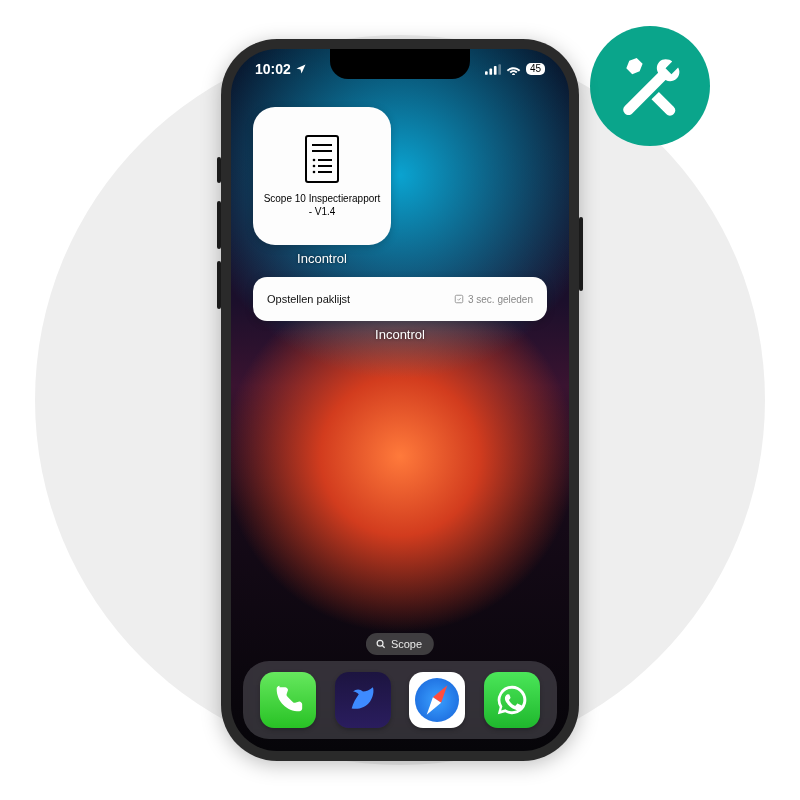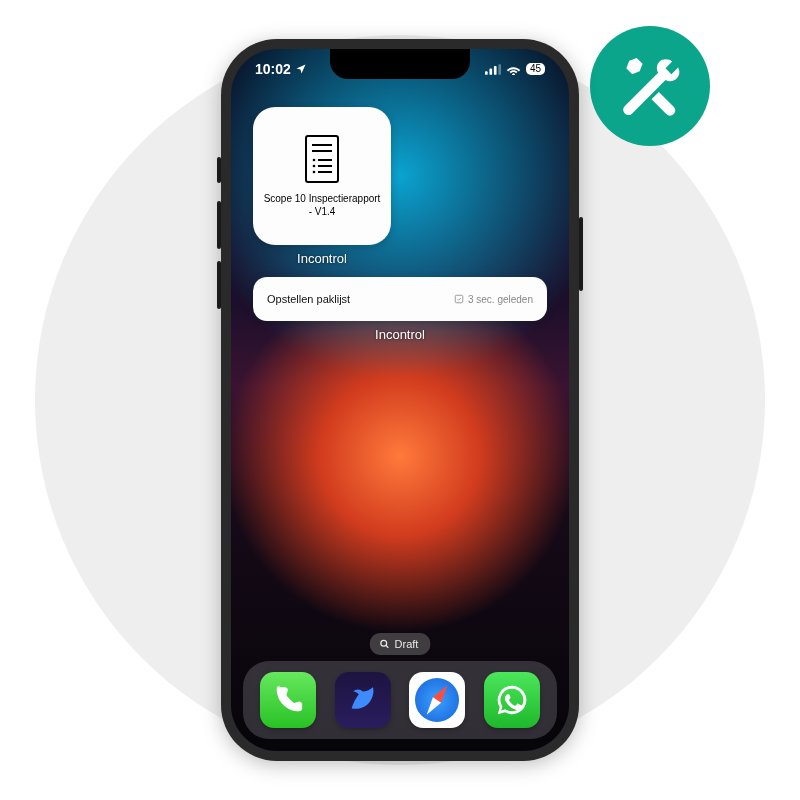--- a/index.html
+++ b/index.html
@@ -297,21 +297,21 @@
         </div>
       </div>
       <div class="widget-caption">Incontrol</div>
     </div>
 
     <div class="search-pill">
       <svg viewBox="0 0 24 24" fill="none" stroke="#e8e8e8" stroke-width="3">
         <circle cx="10" cy="10" r="7"></circle>
           <path d="M21 21l-6-6"></path>
       </svg>
-      <span>Draft</span>
+      <span>Scope</span>
     </div>
 
     <div class="dock">
       <div class="app phone-app">
         <svg viewBox="0 0 24 24" fill="#fff">
           <path d="M6 2c-1 0-2 1-2 2 0 9 7 16 16 16 1 0 2-1 2-2v-3c0-1-1-2-2-2l-3 1c-1 0-1 0-2-1l-3-3c-1-1-1-1-1-2l1-3c0-1-1-2-2-2H6z"></path>
         </svg>
       </div>
       <div class="app dark-app">
         <svg viewBox="0 0 24 24">

